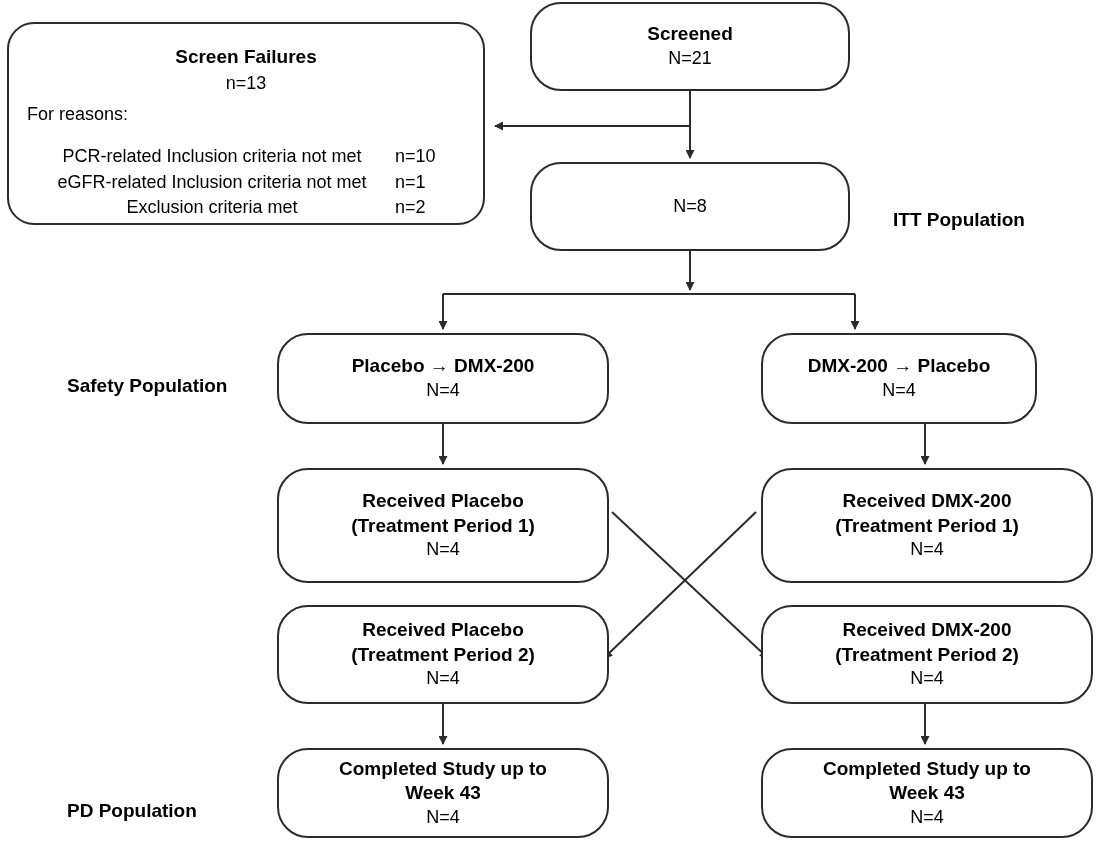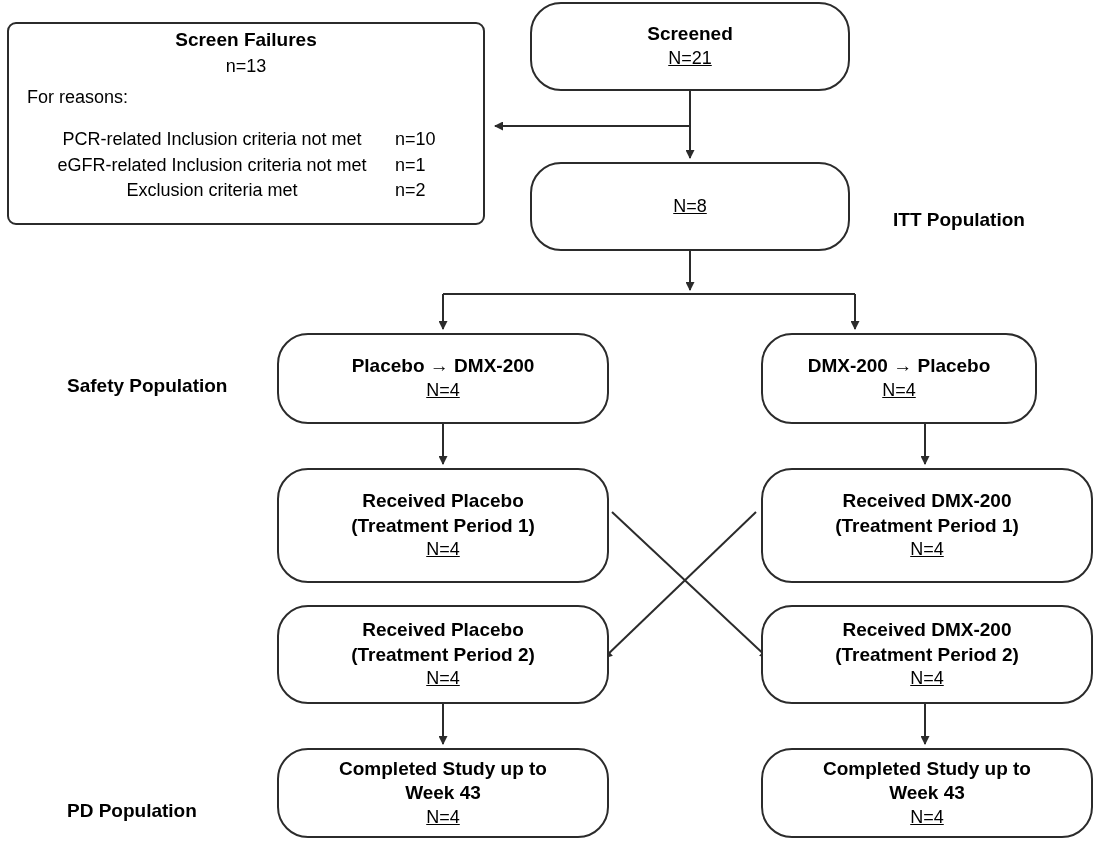--- a/index.html
+++ b/index.html
@@ -37,33 +37,33 @@
     align-items: center;
     justify-content: center;
     text-align: center;
     line-height: 1.30;
   }
   .node .ln {
     display: block;
     white-space: nowrap;
   }
   .b { font-weight: bold; }
-  .r { font-weight: normal; text-decoration: underline; }
+  .r { font-weight: normal; }
   .poplabel {
     position: absolute;
     font-weight: bold;
     white-space: nowrap;
     margin-top: 20px;
   }
   
   #screen-failures {
     align-items: stretch;
     justify-content: flex-start;
-    padding: 4px 18px 10px 18px;
-    border-radius: 9px;
+    padding: 21px 18px 10px 18px;
+    border-radius: 27px;
   }
   #screen-failures .head {
     text-align: center;
     font-weight: bold;
     font-size: 19px;
   }
   #screen-failures .headn {
     text-align: center;
     font-weight: normal;
     font-size: 18px;

